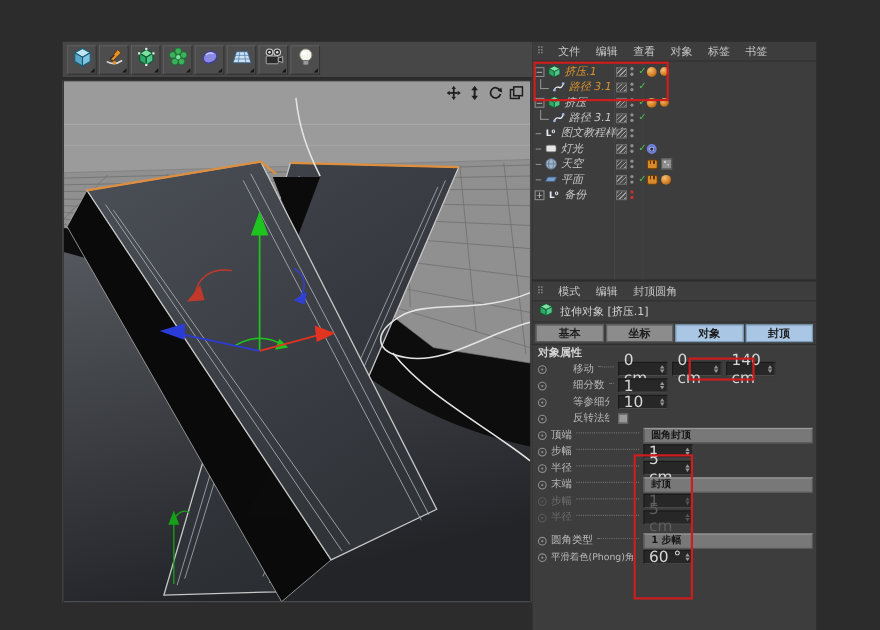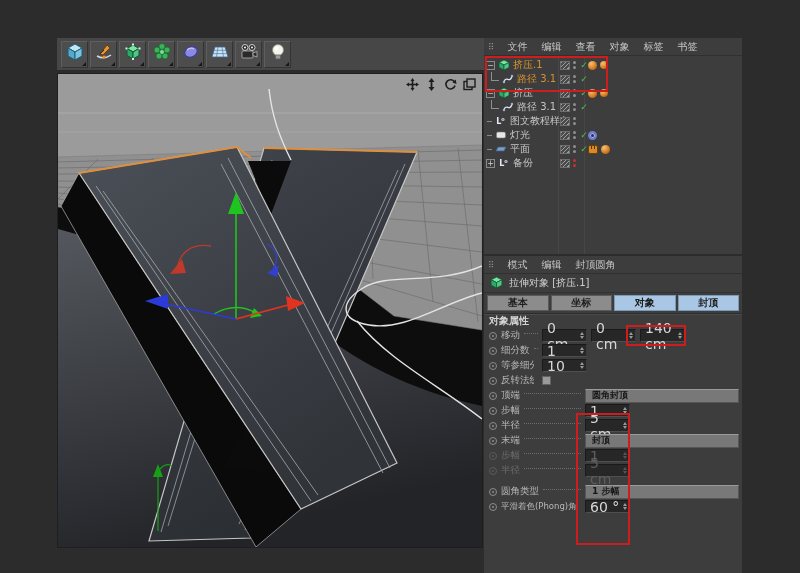--- a/index.html
+++ b/index.html
@@ -39,21 +39,21 @@
               font-size:10px; color:#c6c6c6; }
   .tree-row.sel { color:#d7922f; }
   .expander { width:9px; height:9px; margin-left:2px; border:1px solid #8a8a8a;
               background:#3d3d3d; color:#cfcfcf; font-size:8px; line-height:7px;
               text-align:center; flex:none; }
   .t-conn { width:8px; height:9px; margin-left:7px; border-left:1px solid #909090;
             border-bottom:1px solid #909090; margin-bottom:6px; flex:none; }
   .t-dash { width:5px; height:1px; background:#8a8a8a; margin-left:3px; flex:none; }
   .t-icon { width:13px; height:12px; margin:0 3px 0 2px; flex:none;
             display:flex; align-items:center; justify-content:center;text-align:right; }
-  .t-label { white-space:nowrap; }
+  .t-label { white-space:nowrap;font-style:italic; }
   .row-right { position:absolute; left:76px; top:0; height:14px; display:flex;
                align-items:center; }
   .hatch { width:10px; height:9px; border:1px solid #6f6f6f;
            background:repeating-linear-gradient(135deg,#9e9e9e 0 1px,#4a4a4a 1px 3px); }
   .vis-dots { width:8px; display:flex; flex-direction:column; align-items:center; gap:2px; }
   .vis-dots i { width:3px; height:3px; border-radius:50%; background:#8f8f8f; }
   .vis-dots.red i { background:#cc3030; }
   .chk { width:12px; text-align:center; color:#4fc24f; font-size:9px; font-weight:bold; }
   .chk.gray { color:#a8a8a8; font-weight:normal; }
   .tags { position:absolute; left:104px; top:0; height:14px; display:flex;
@@ -91,21 +91,21 @@
   .prop-row { height:15px; display:flex; align-items:center; padding-left:5px; font-size:9.5px; }
   .kf { width:8px; height:8px; border-radius:50%; border:1px solid #8c8c8c;
         position:relative; flex:none; margin-right:4px; }
   .kf::after { content:""; position:absolute; left:2px; top:2px; width:2px; height:2px;
                border-radius:50%; background:#8c8c8c; }
   .kf.dim { border-color:#5a5a5a; } .kf.dim::after { background:#5a5a5a; }
   .p-label { color:#b8b8b8; white-space:nowrap; overflow:hidden; }
   .p-label.dim { color:#6a6a6a; }
   .leader { flex:1; border-bottom:1px dotted #6d6d6d; height:55%; margin:0 4px 5px 4px; min-width:0; }
   .lbl-wrap { display:flex; align-items:center; flex:none; }
-  .obj-lbl { width:41px; }
+  .obj-lbl { width:41px;margin-left:20px; }
   .cap-lbl { width:84px;justify-content:space-between; }
   .num-field { width:45px; height:13px; background:#272727;
                border:1px solid #1a1a1a; border-bottom-color:#4e4e4e; border-right-color:#3c3c3c;
                color:#d6d6d6; font-size:14px; display:flex; align-items:center;
                padding:0 2px 0 4px; margin-right:4px; flex:none; }
   .num-field .val { flex:1; }
   .num-field.dim { color:#5e5e5e; }
   .stepper { display:flex; flex-direction:column; gap:1px; }
   .stepper i { width:0; height:0; border-left:2.5px solid transparent; border-right:2.5px solid transparent; }
   .stepper .up { border-bottom:3px solid #9a9a9a; }
@@ -492,20 +492,43 @@
               <i></i>
               <i></i>
             </span>
           <span class="chk">✓</span>
           </span>
         <span class="tags">
             <span class="target-tag"></span>
           </span>
       </div>
 
+      <div class="tree-row">
+        <span class="t-dash"></span>
+        <span class="t-icon">
+          <svg width="12" height="12" viewBox="0 0 12 12">
+              <circle cx="6" cy="6" r="4.8" fill="#9db3c8" stroke="#5a7088" stroke-width="0.7"></circle>
+          <ellipse cx="6" cy="6" rx="2.2" ry="4.8" fill="none" stroke="#5a7088" stroke-width="0.6"></ellipse>
+          <line x1="1.2" y1="6" x2="10.8" y2="6" stroke="#5a7088" stroke-width="0.6"></line>
+            </svg>
+          </span>
+        <span class="t-label">天空</span>
+        <span class="row-right">
+            <span class="hatch"></span>
+          <span class="vis-dots">
+              <i></i>
+              <i></i>
+            </span>
+          <span class="chk"></span>
+          </span>
+        <span class="tags">
+            <span class="tex-tag"></span>
+          <span class="noise-tag"></span>
+          </span>
+      </div>
 
       <div class="tree-row">
         <span class="t-dash"></span>
         <span class="t-icon">
           <svg width="12" height="12" viewBox="0 0 12 12">
               <polygon points="3,4 11,4 9,8 1,8" fill="#7a9cc8" stroke="#3f5d85" stroke-width="0.7"></polygon>
             </svg>
           </span>
         <span class="t-label">平面</span>
         <span class="row-right">

